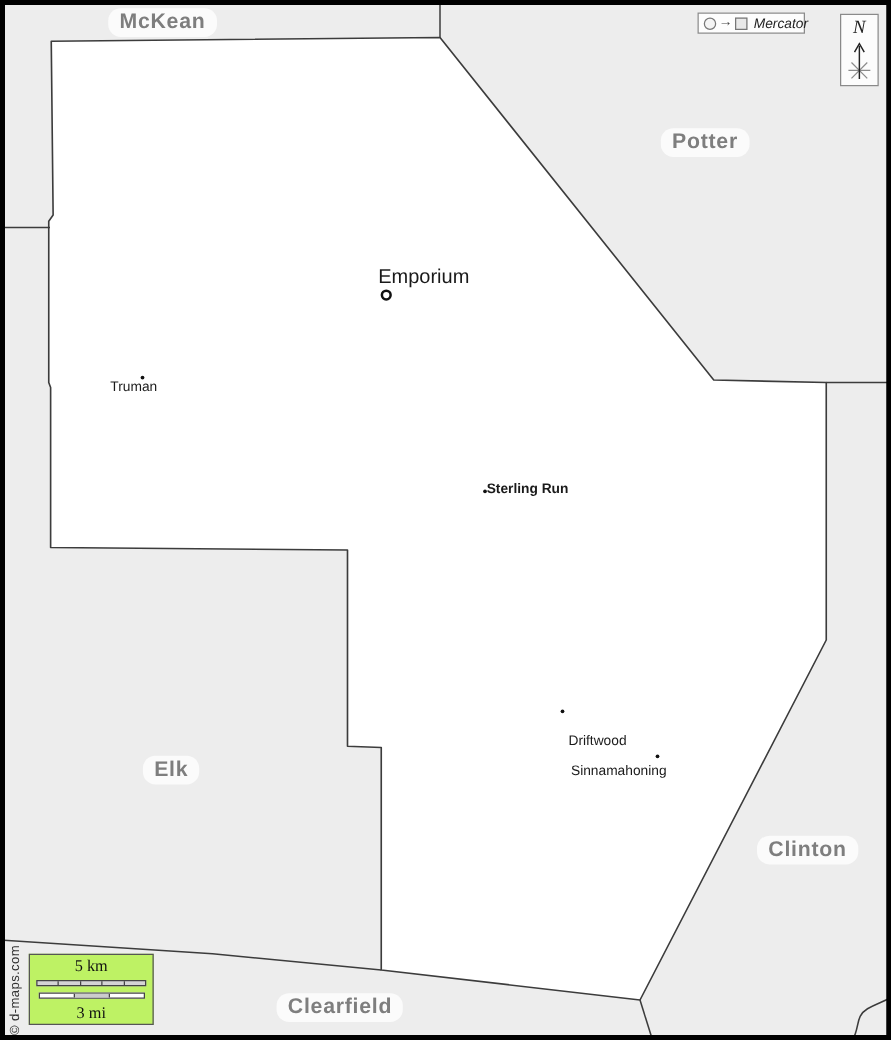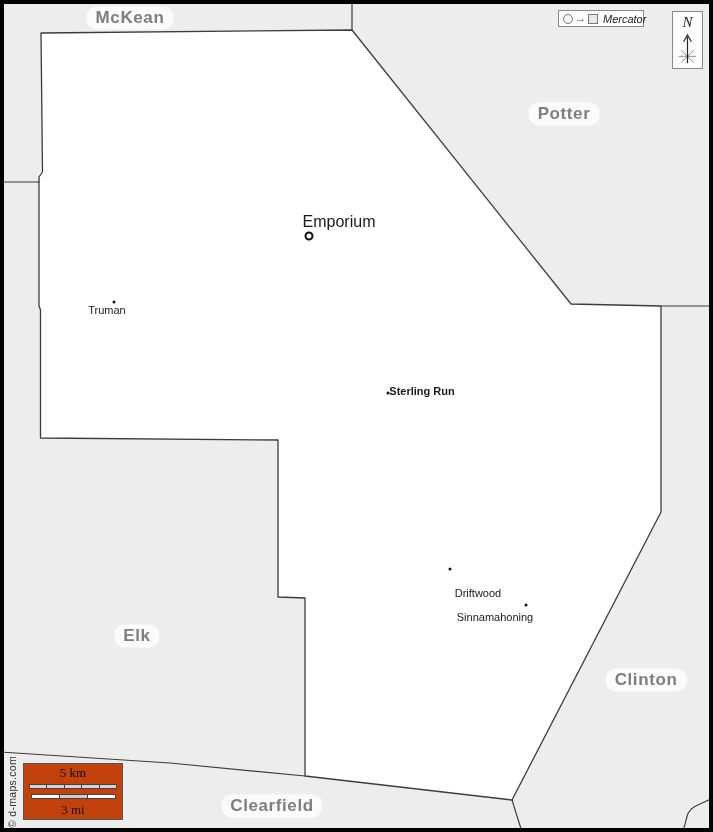--- a/index.html
+++ b/index.html
@@ -47,21 +47,21 @@
   
   #compass-box{
     position:absolute;left:672px;top:11px;width:31px;height:58px;
     box-sizing:border-box;border:1px solid #8a8a8a;background:#fcfcfc;
     display:flex;flex-direction:column;align-items:center;z-index:20;
   }
   #compass-n{font-family:"Liberation Serif", serif;font-style:italic;font-size:15px;color:#222;line-height:1.2;margin-top:1px;}
   
   #scale-box{
     position:absolute;left:23px;top:763px;width:100px;height:57px;
-    box-sizing:border-box;border:1px solid #555;background:#c2410c;
+    box-sizing:border-box;border:1px solid #555;background:#bef264;
     display:flex;flex-direction:column;align-items:center;justify-content:space-between;
     padding:2px 0;z-index:20;
   }
   .scale-text{font-family:"Liberation Serif", serif;font-size:13px;color:#111;line-height:1.1;}
   #bar-km{
     width:88px;height:5px;box-sizing:border-box;border:1px solid #444;background:#d4d4d4;
     display:flex;
   }
   #bar-km .seg{flex:1;border-right:1px solid #444;}
   #bar-km .seg:last-child{border-right:none;}
@@ -72,21 +72,21 @@
   #bar-mi .seg{flex:1;}
   #bar-mi .seg.mid{background:#ccc;border-left:1px solid #444;border-right:1px solid #444;}
   
   #credit{
     position:absolute;left:6px;top:828px;transform:rotate(-90deg);transform-origin:0 0;
     font-size:10.5px;color:#333;white-space:nowrap;z-index:20;letter-spacing:.3px;
   }
   
   .pos-mckean{left:130px;top:18px;}
   .pos-potter{left:564px;top:114px;}
-  .pos-elk{left:137px;top:616px;margin-top:20px;}
+  .pos-elk{left:137px;top:616px;}
   .pos-clinton{left:646px;top:680px;}
   .pos-clearfield{left:272px;top:806px;}
   .pos-emporium-label{left:295px;top:222px;margin-left:44px;}
   .pos-emporium-ring{left:309px;top:236px;}
   .pos-truman-label{left:107px;top:310px;}
   .pos-truman-dot{left:114px;top:302px;}
   .pos-sterling-label{left:422px;top:391px;font-weight:bold;}
   .pos-sterling-dot{left:388px;top:393px;}
   .pos-driftwood-label{left:478px;top:593px;text-align:right;}
   .pos-driftwood-dot{left:450px;top:569px;}

